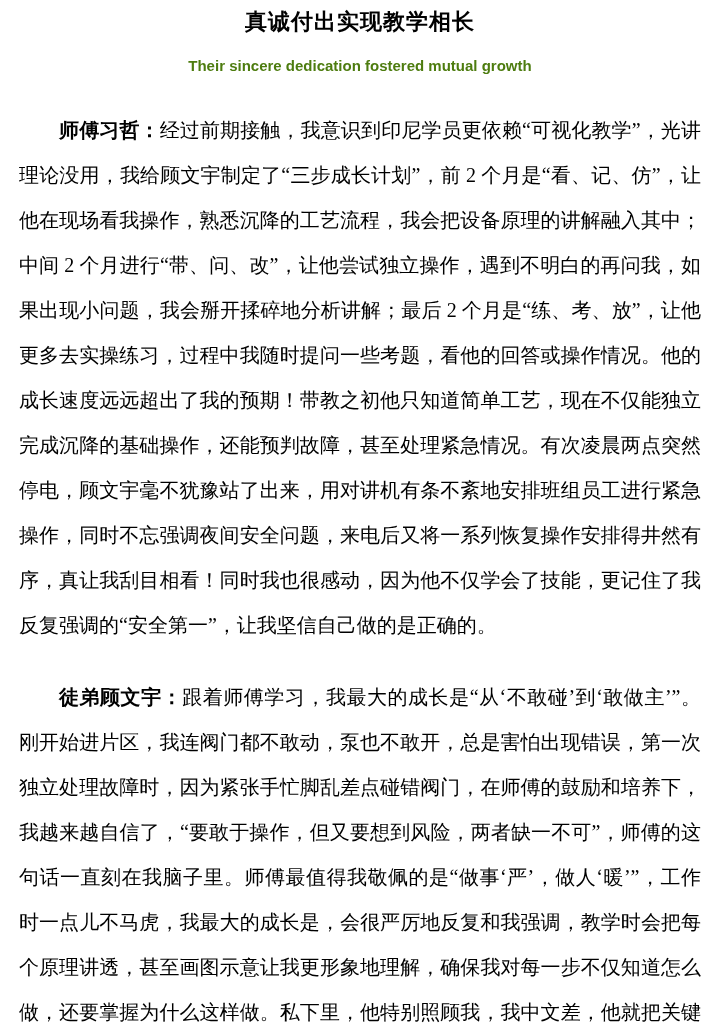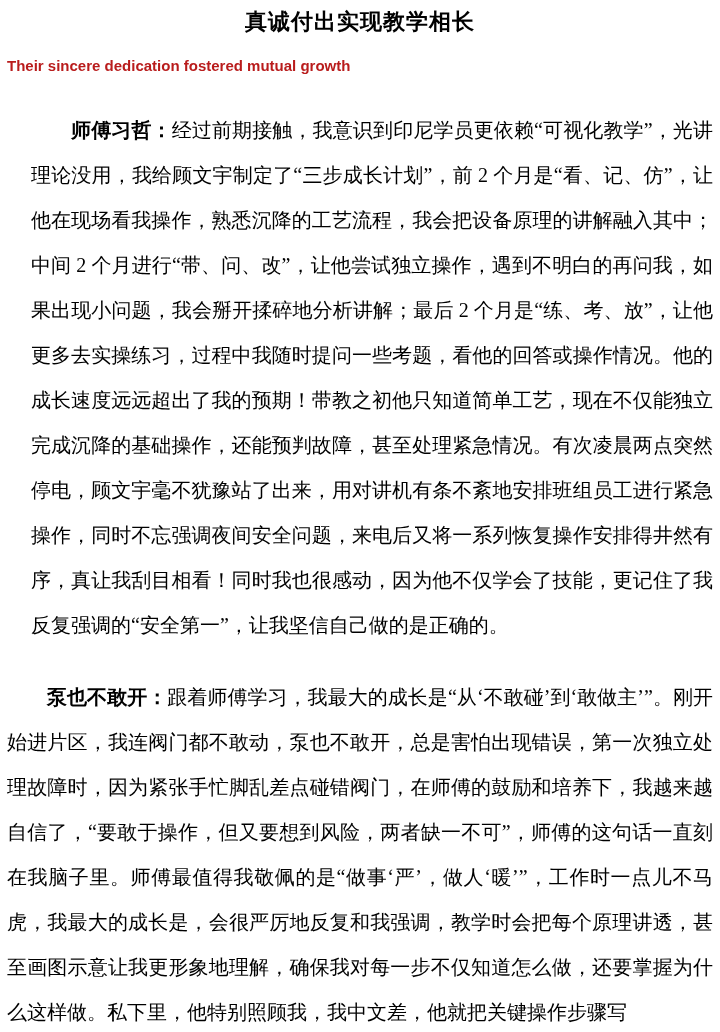--- a/index.html
+++ b/index.html
@@ -9,72 +9,72 @@
   }
   body {
     width: 720px;
     height: 1032px;
     overflow: hidden;
   }
   .page {
     width: 720px;
     height: 1032px;
     box-sizing: border-box;
-    padding: 0 7px;
+    padding: 0 19px;
     background: #ffffff;
     color: #000000;
   }
   .doc-title {
     margin: 0;
     padding-top: 9px;
     text-align: center;
     font-family: "Liberation Sans", "DejaVu Sans", sans-serif;
     font-weight: 700;
     font-size: 22px;
     line-height: 26px;
     letter-spacing: 1px;
     color: #000000;
   }
   .doc-subtitle {
     margin: 0;
     margin-top: 22px;
+    text-align: center;
     font-family: "Liberation Sans", "DejaVu Sans", sans-serif;
     font-weight: 700;
     font-size: 15px;
     line-height: 18px;
-    color: #b91c1c;
+    color: #4d7c0f;
   }
   .para {
     margin: 0;
     font-family: "Liberation Serif", "DejaVu Serif", serif;
     font-size: 20px;
     line-height: 45px;
     text-align: justify;
     text-justify: inter-ideograph;
     text-indent: 2em;
     color: #000000;
     word-break: break-all;
   }
   .para-first {
     margin-top: 33px;
-    margin-left: 24px;
   }
   .para-next {
     margin-top: 27px;
   }
   .lead {
     font-weight: 700;
   }
 </style>
 </head>
 <body>
 
 <div class="page">
 
   <h1 class="doc-title">真诚付出实现教学相长</h1>
 
   <h2 class="doc-subtitle">Their sincere dedication fostered mutual growth</h2>
 
   <p class="para para-first"><strong class="lead">师傅习哲：</strong><span>经过前期接触，我意识到印尼学员更依赖“可视化教学”，光讲理论没用，我给顾文宇制定了“三步成长计划”，前 2 个月是“看、记、仿”，让他在现场看我操作，熟悉沉降的工艺流程，我会把设备原理的讲解融入其中；中间 2 个月进行“带、问、改”，让他尝试独立操作，遇到不明白的再问我，如果出现小问题，我会掰开揉碎地分析讲解；最后 2 个月是“练、考、放”，让他更多去实操练习，过程中我随时提问一些考题，看他的回答或操作情况。他的成长速度远远超出了我的预期！带教之初他只知道简单工艺，现在不仅能独立完成沉降的基础操作，还能预判故障，甚至处理紧急情况。有次凌晨两点突然停电，顾文宇毫不犹豫站了出来，用对讲机有条不紊地安排班组员工进行紧急操作，同时不忘强调夜间安全问题，来电后又将一系列恢复操作安排得井然有序，真让我刮目相看！同时我也很感动，因为他不仅学会了技能，更记住了我反复强调的“安全第一”，让我坚信自己做的是正确的。</span></p>
 
-  <p class="para para-next"><strong class="lead">泵也不敢开：</strong><span>跟着师傅学习，我最大的成长是“从‘不敢碰’到‘敢做主’”。刚开始进片区，我连阀门都不敢动，泵也不敢开，总是害怕出现错误，第一次独立处理故障时，因为紧张手忙脚乱差点碰错阀门，在师傅的鼓励和培养下，我越来越自信了，“要敢于操作，但又要想到风险，两者缺一不可”，师傅的这句话一直刻在我脑子里。师傅最值得我敬佩的是“做事‘严’，做人‘暖’”，工作时一点儿不马虎，我最大的成长是，会很严厉地反复和我强调，教学时会把每个原理讲透，甚至画图示意让我更形象地理解，确保我对每一步不仅知道怎么做，还要掌握为什么这样做。私下里，他特别照顾我，我中文差，他就把关键操作步骤写</span></p>
+  <p class="para para-next"><strong class="lead">徒弟顾文宇：</strong><span>跟着师傅学习，我最大的成长是“从‘不敢碰’到‘敢做主’”。刚开始进片区，我连阀门都不敢动，泵也不敢开，总是害怕出现错误，第一次独立处理故障时，因为紧张手忙脚乱差点碰错阀门，在师傅的鼓励和培养下，我越来越自信了，“要敢于操作，但又要想到风险，两者缺一不可”，师傅的这句话一直刻在我脑子里。师傅最值得我敬佩的是“做事‘严’，做人‘暖’”，工作时一点儿不马虎，我最大的成长是，会很严厉地反复和我强调，教学时会把每个原理讲透，甚至画图示意让我更形象地理解，确保我对每一步不仅知道怎么做，还要掌握为什么这样做。私下里，他特别照顾我，我中文差，他就把关键操作步骤写</span></p>
 
 </div>
 
 </body></html>

